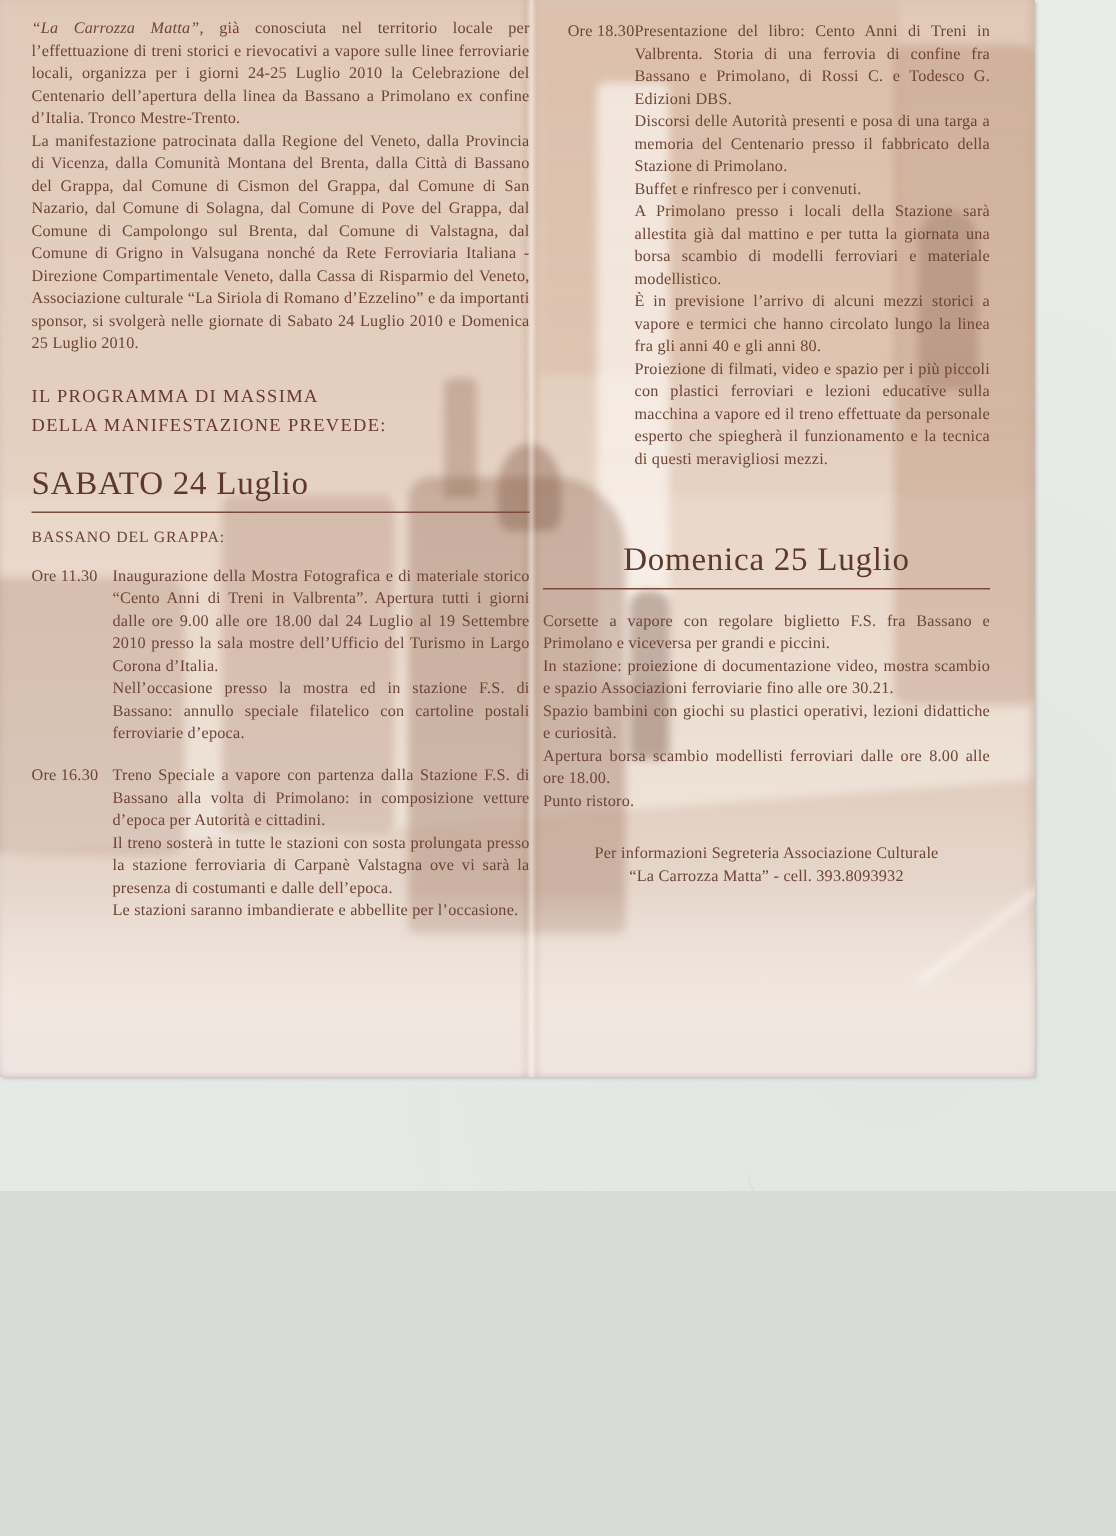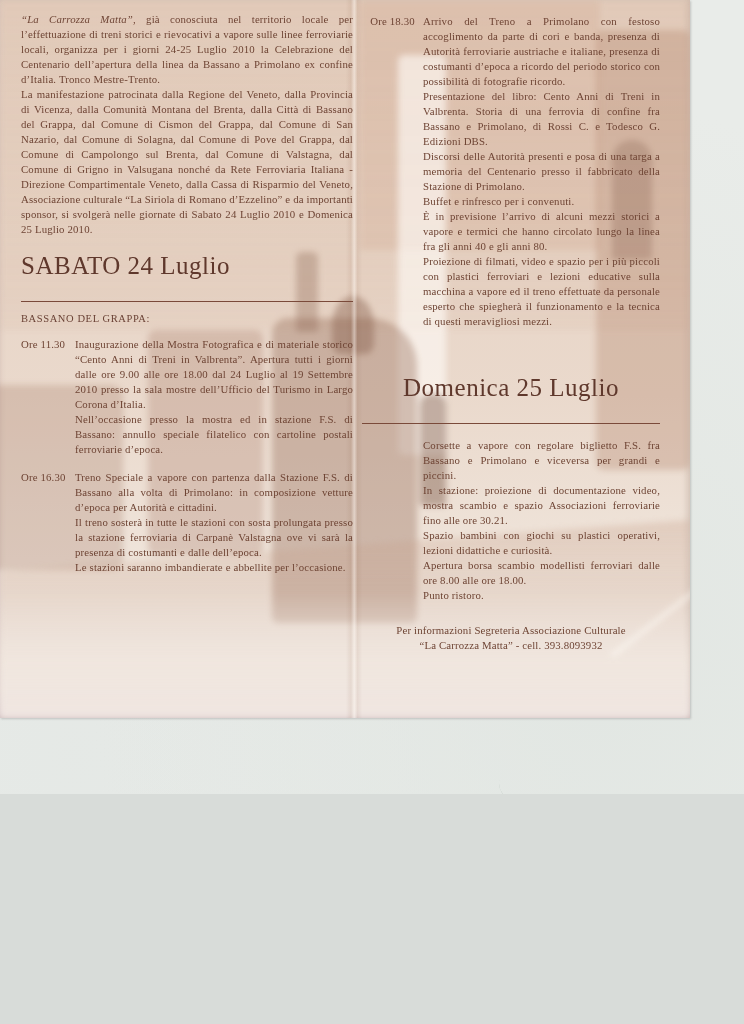--- a/index.html
+++ b/index.html
@@ -66,31 +66,31 @@
   }
   
   .col { position:absolute; color:#6e4434; font-size:10.8px; line-height:15px;
          text-align:justify; letter-spacing:0.15px; }
   .col-left  { left:21px;  top:12px; width:332px; }
   .col-right { left:362px; top:14px; width:298px; }
   p { margin:0; }
   .intro p + p { margin-top:0; }
   .program-heading { margin-top:18px; font-size:12.3px; line-height:19px;
                      letter-spacing:0.9px; color:#69392d; text-align:left; }
-  .section-title { margin-top:16px; font-size:25px; line-height:26px; letter-spacing:0.5px;
-                   color:#5f382c; border-bottom:1px solid #7a4a3a; padding-bottom:22px;
+  .section-title { margin-top:16px; font-size:22px; line-height:26px; letter-spacing:0.5px;
+                   color:#5f382c; border-bottom:1px solid #7a4a3a; padding-bottom:6px;
                    text-align:left; font-weight:normal; }
   .location { margin-top:9px; font-size:10.5px; letter-spacing:0.6px; color:#6b4236; text-align:left; }
   .entries { margin-top:11px; }
   .entry { display:flex; align-items:flex-start; }
   .entry + .entry { margin-top:13px;font-family:Liberation Serif, serif; }
   .col-left  .time { width:54px; flex:none; text-align:left; }
-  .col-right .time { width:61px; flex:none; text-align:center; }
+  .col-right .time { width:61px; flex:none; text-align:right; }
   .etext { flex:1; }
-  .indent-block { margin-left:61px; margin-top:14px; }
+  .indent-block { margin-top:14px; }
   .sunday-title { margin-top:46px;text-align:center; }
   .footer { margin-top:20px; text-align:center; }
 </style>
 </head>
 <body>
 
 <div class="scan">
   <div class="scan-texture"></div>
   <div class="scan-curve"></div>
 
@@ -114,20 +114,24 @@
     </div>
 
     <div class="fold"></div>
 
     <div class="col col-left">
       <div class="intro">
         <p><em>“La Carrozza Matta”</em><span>, già conosciuta nel territorio locale per l’effettuazione di treni storici e rievocativi a vapore sulle linee ferroviarie locali, organizza per i giorni 24-25 Luglio 2010 la Celebrazione del Centenario dell’apertura della linea da Bassano a Primolano ex confine d’Italia. Tronco Mestre-Trento.</span></p>
         <p>La manifestazione patrocinata dalla Regione del Veneto, dalla Provincia di Vicenza, dalla Comunità Montana del Brenta, dalla Città di Bassano del Grappa, dal Comune di Cismon del Grappa, dal Comune di San Nazario, dal Comune di Solagna, dal Comune di Pove del Grappa, dal Comune di Campolongo sul Brenta, dal Comune di Valstagna, dal Comune di Grigno in Valsugana nonché da Rete Ferroviaria Italiana - Direzione Compartimentale Veneto, dalla Cassa di Risparmio del Veneto, Associazione culturale “La Siriola di Romano d’Ezzelino” e da importanti sponsor, si svolgerà nelle giornate di Sabato 24 Luglio 2010 e Domenica 25 Luglio 2010.</p>
       </div>
 
+      <div class="program-heading">
+        <div>IL PROGRAMMA DI MASSIMA</div>
+        <div>DELLA MANIFESTAZIONE PREVEDE:</div>
+      </div>
 
       <div class="section-title">SABATO 24 Luglio</div>
       <div class="location">BASSANO DEL GRAPPA:</div>
 
       <div class="entries">
         <div class="entry">
           <div class="time">Ore 11.30</div>
           <div class="etext">
             <p>Inaugurazione della Mostra Fotografica e di materiale storico “Cento Anni di Treni in Valbrenta”. Apertura tutti i giorni dalle ore 9.00 alle ore 18.00 dal 24 Luglio al 19 Settembre 2010 presso la sala mostre dell’Ufficio del Turismo in Largo Corona d’Italia.</p>
             <p>Nell’occasione presso la mostra ed in stazione F.S. di Bassano: annullo speciale filatelico con cartoline postali ferroviarie d’epoca.</p>
@@ -141,24 +145,24 @@
             <p>Le stazioni saranno imbandierate e abbellite per l’occasione.</p>
           </div>
         </div>
       </div>
     </div>
 
     <div class="col col-right">
       <div class="entry">
         <div class="time">Ore 18.30</div>
         <div class="etext">
-          <p>Arrivo del Treno a Primolano con festoso accoglimento da parte di cori e banda, presenza di Autorità ferroviarie austriache e italiane, presenza di costumanti d’epoca a ricordo del periodo storico con possibilità di fotografie ricordo.</p>
           <p>Presentazione del libro: Cento Anni di Treni in Valbrenta. Storia di una ferrovia di confine fra Bassano e Primolano, di Rossi C. e Todesco G. Edizioni DBS.</p>
           <p>Discorsi delle Autorità presenti e posa di una targa a memoria del Centenario presso il fabbricato della Stazione di Primolano.</p>
           <p>Buffet e rinfresco per i convenuti.</p>
+          <p>A Primolano presso i locali della Stazione sarà allestita già dal mattino e per tutta la giornata una borsa scambio di modelli ferroviari e materiale modellistico.</p>
           <p>È in previsione l’arrivo di alcuni mezzi storici a vapore e termici che hanno circolato lungo la linea fra gli anni 40 e gli anni 80.</p>
           <p>Proiezione di filmati, video e spazio per i più piccoli con plastici ferroviari e lezioni educative sulla macchina a vapore ed il treno effettuate da personale esperto che spiegherà il funzionamento e la tecnica di questi meravigliosi mezzi.</p>
         </div>
       </div>
 
       <div class="section-title sunday-title">Domenica 25 Luglio</div>
 
       <div class="indent-block">
         <p>Corsette a vapore con regolare biglietto F.S. fra Bassano e Primolano e viceversa per grandi e piccini.</p>
         <p>In stazione: proiezione di documentazione video, mostra scambio e spazio Associazioni ferroviarie fino alle ore 30.21.</p>

